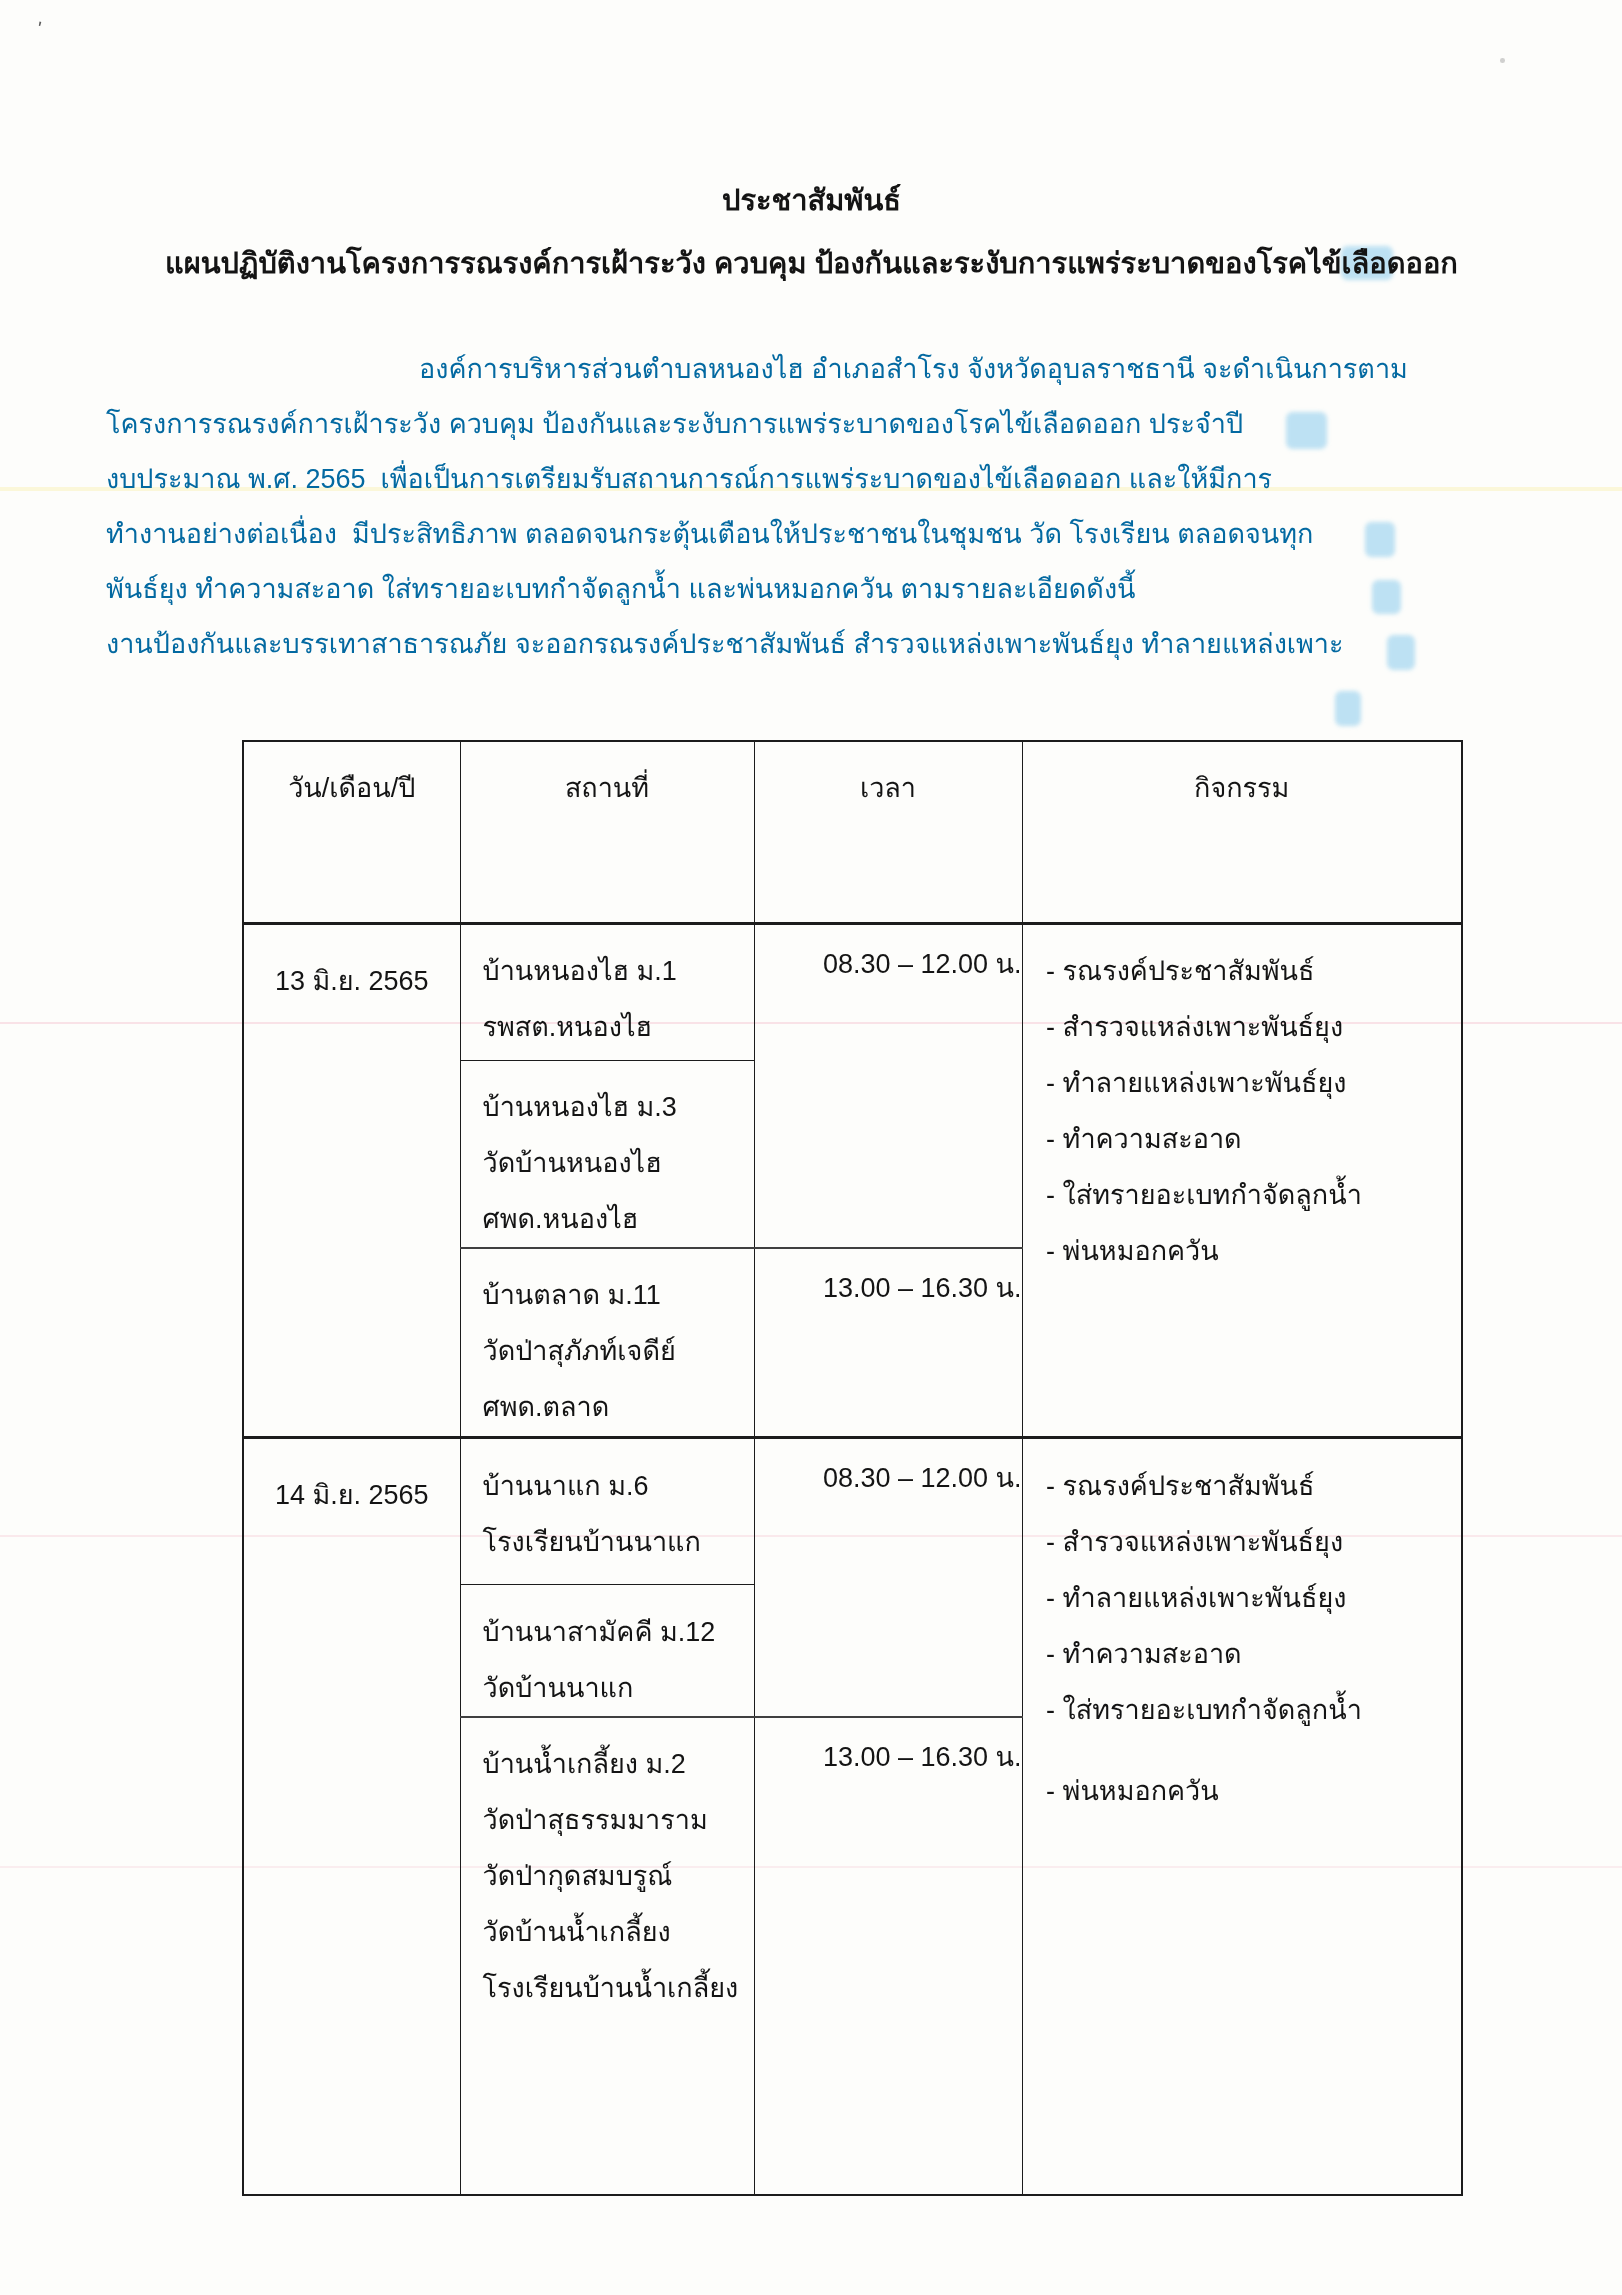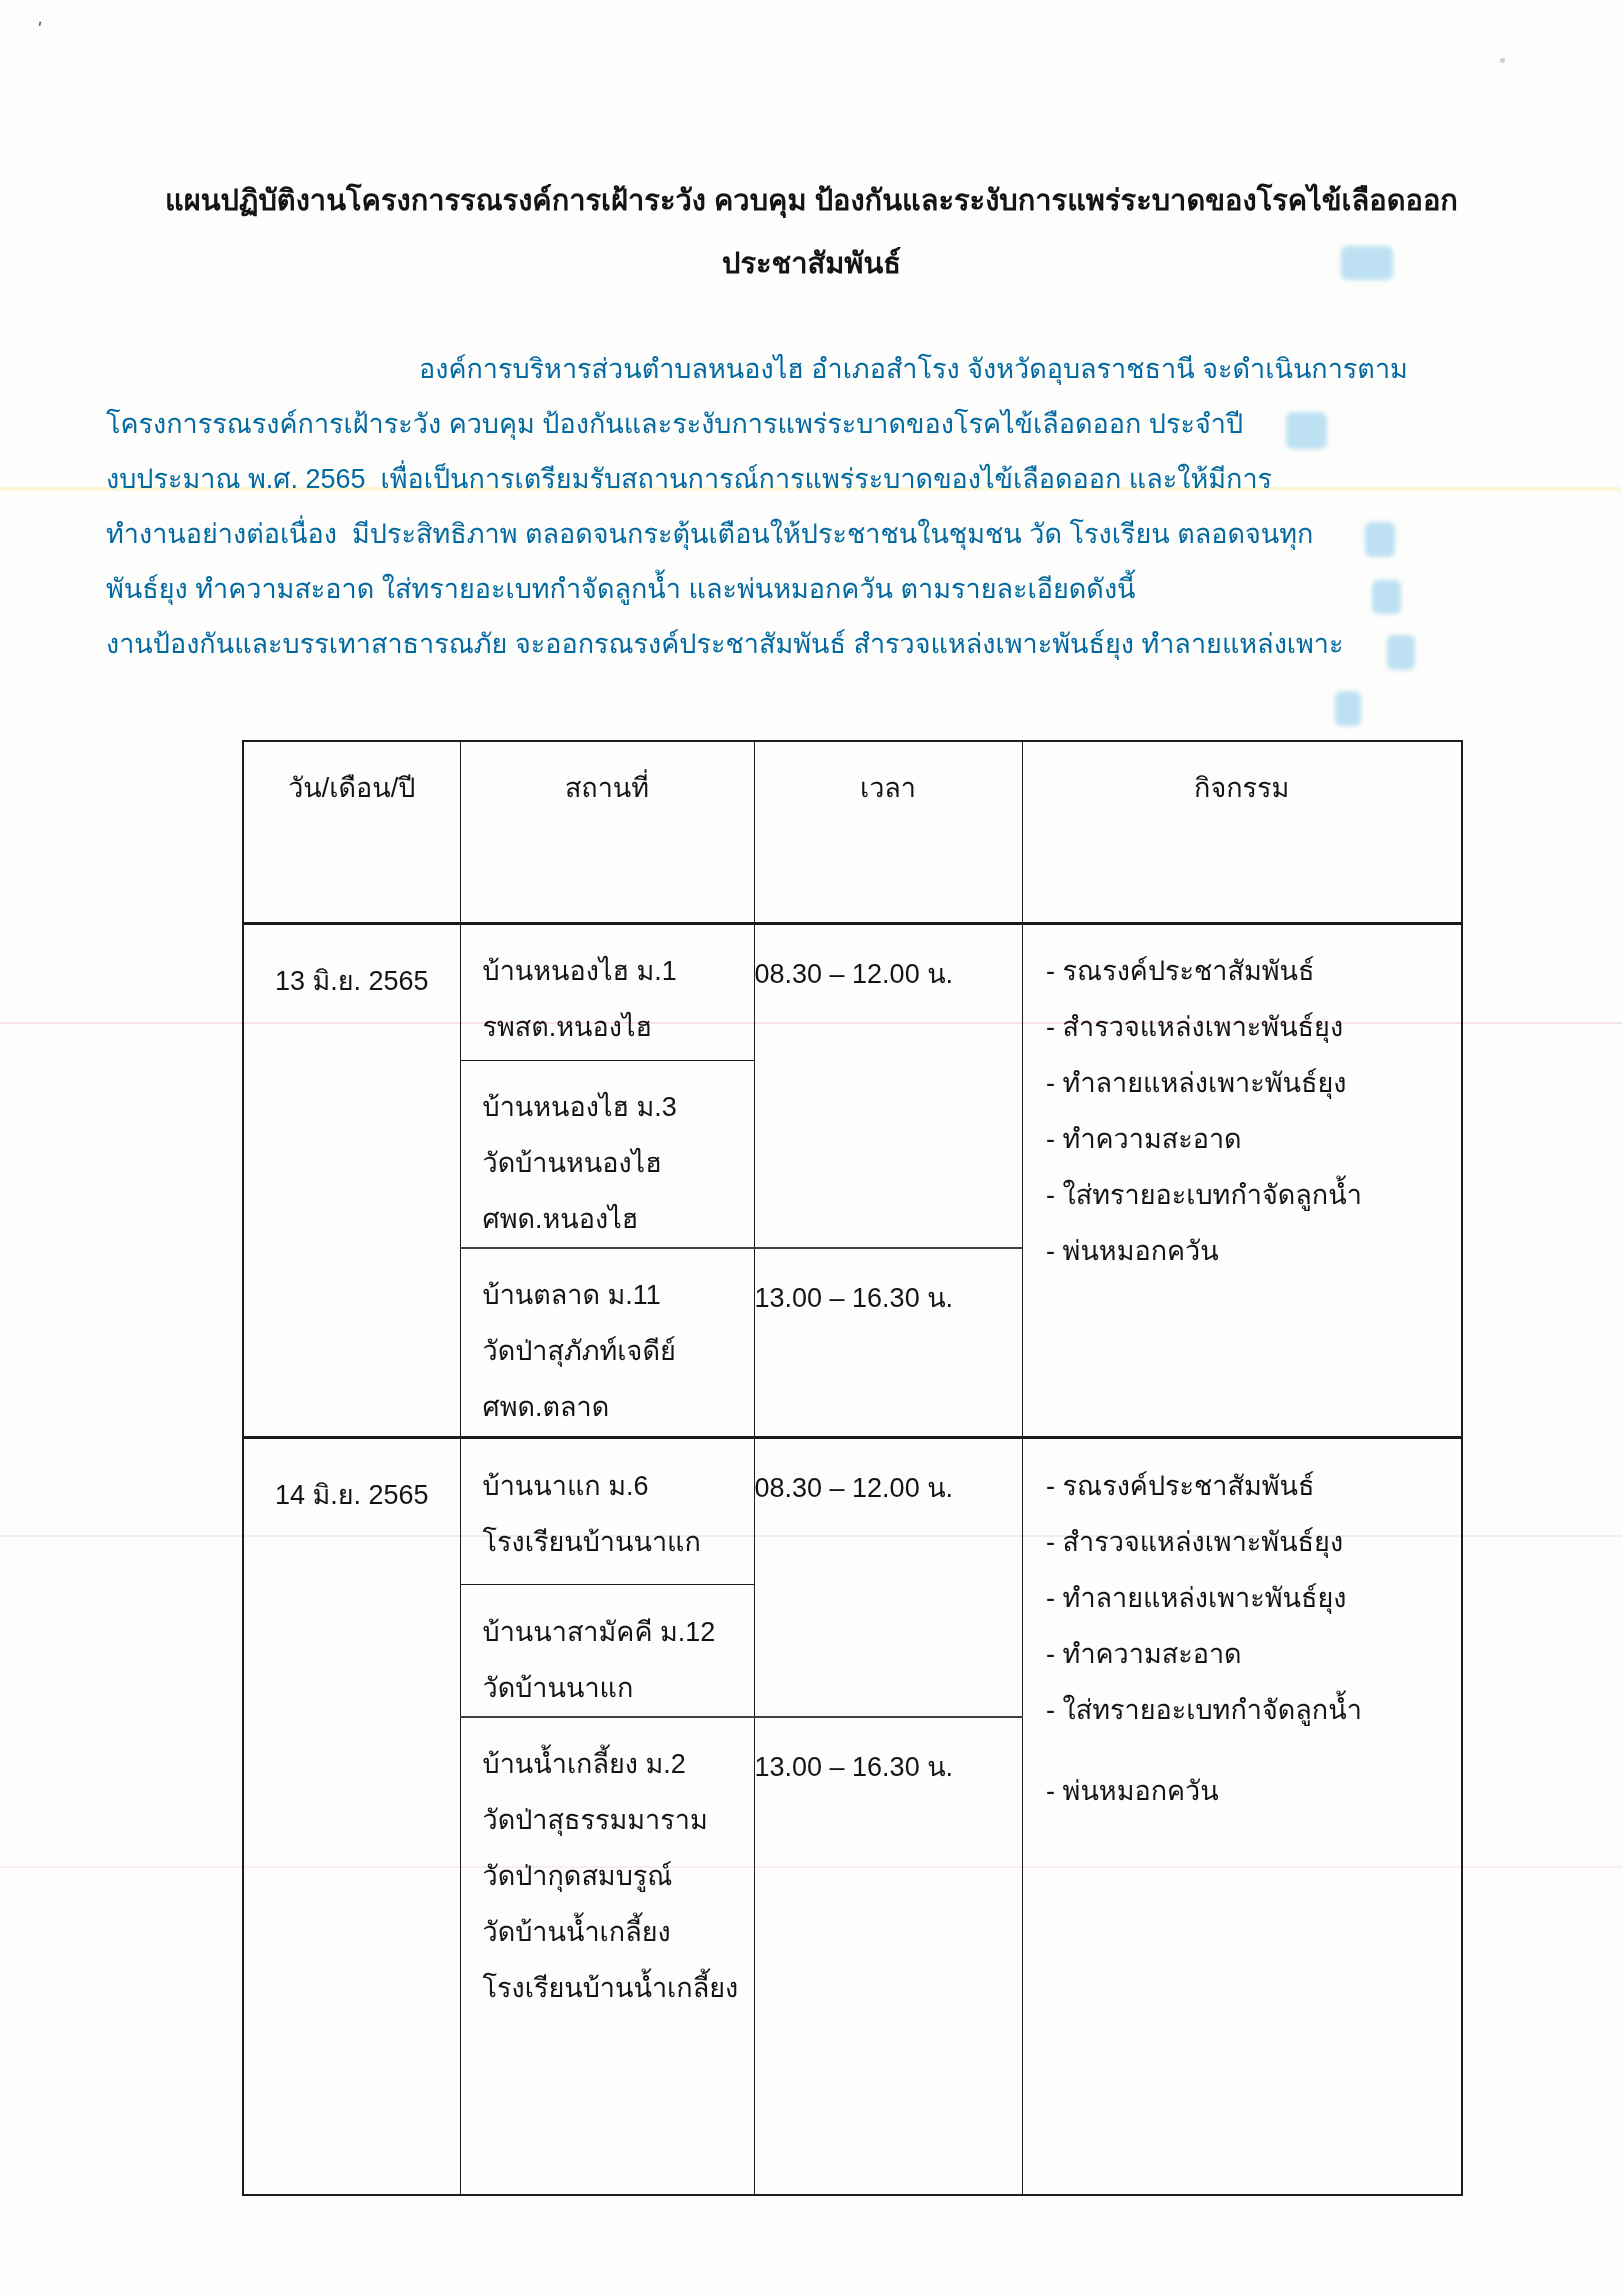--- a/index.html
+++ b/index.html
@@ -28,21 +28,21 @@
   }
   table.schedule{border:2.6px solid #1c1c1c}
   .schedule th,.schedule td{border:1.3px solid #1c1c1c;vertical-align:top;padding:0;font-weight:400}
   .schedule thead th{
     height:156px;padding-top:23.6px;text-align:center;
     border-bottom:3.3px solid #1c1c1c;font-size:27px;font-weight:400;
   }
   tr.block-start td{border-top:3.3px solid #1c1c1c}
   td.cell-date{text-align:center;padding-top:28px}
   td.cell-place{padding:18.3px 5.2px 0 22px}
-  td.cell-time{text-align:left;padding-top:21px}
+  td.cell-time{text-align:right;padding-top:11px}
   td.cell-activity{padding:18.3px 5.2px 0 23.6px}
   td.thick-top{border-top:2px solid #404040}
   .cl{line-height:56px;white-space:pre-wrap}
   .corner-mark{font-size:19.6px;color:#5a5a5a;transform:rotate(12deg)}
   .corner-dot{width:4.6px;height:4.6px;border-radius:50%;background:#9a9a9a;opacity:.45}
 </style>
 </head>
 <body>
 
 <div class="artifact-layer">
@@ -56,22 +56,22 @@
   <div class="smudge" style="left:1286px;top:412px;width:41px;height:37px"></div>
   <div class="smudge" style="left:1365px;top:522px;width:30px;height:35px"></div>
   <div class="smudge" style="left:1372px;top:580px;width:29px;height:34px"></div>
   <div class="smudge" style="left:1387px;top:635px;width:27.5px;height:35px"></div>
   <div class="smudge" style="left:1335px;top:691px;width:26px;height:35px"></div>
 </div>
 
 <div class="page">
 
   <div class="doc-header">
+    <div>ประชาสัมพันธ์</div>
     <div>แผนปฏิบัติงานโครงการรณรงค์การเฝ้าระวัง ควบคุม ป้องกันและระงับการแพร่ระบาดของโรคไข้เลือดออก</div>
-    <div>ประชาสัมพันธ์</div>
   </div>
 
   <div class="paragraph">
     <div class="pline first">องค์การบริหารส่วนตำบลหนองไฮ อำเภอสำโรง จังหวัดอุบลราชธานี จะดำเนินการตาม</div>
     <div class="pline">โครงการรณรงค์การเฝ้าระวัง ควบคุม ป้องกันและระงับการแพร่ระบาดของโรคไข้เลือดออก ประจำปี</div>
     <div class="pline">งบประมาณ พ.ศ. 2565  เพื่อเป็นการเตรียมรับสถานการณ์การแพร่ระบาดของไข้เลือดออก และให้มีการ</div>
     <div class="pline">ทำงานอย่างต่อเนื่อง  มีประสิทธิภาพ ตลอดจนกระตุ้นเตือนให้ประชาชนในชุมชน วัด โรงเรียน ตลอดจนทุก</div>
     <div class="pline">พันธ์ยุง ทำความสะอาด ใส่ทรายอะเบทกำจัดลูกน้ำ และพ่นหมอกควัน ตามรายละเอียดดังนี้</div>
     <div class="pline">งานป้องกันและบรรเทาสาธารณภัย จะออกรณรงค์ประชาสัมพันธ์ สำรวจแหล่งเพาะพันธ์ยุง ทำลายแหล่งเพาะ</div>
   </div>

